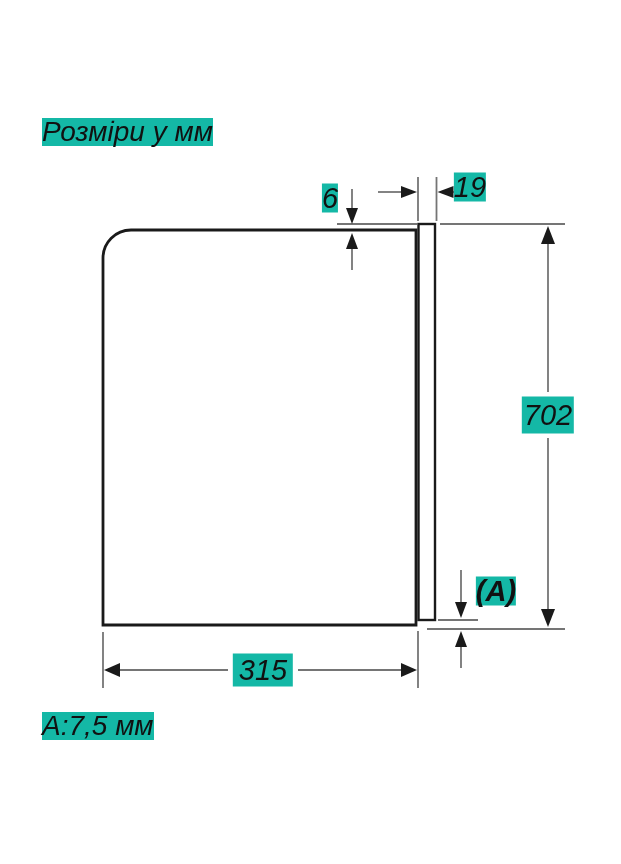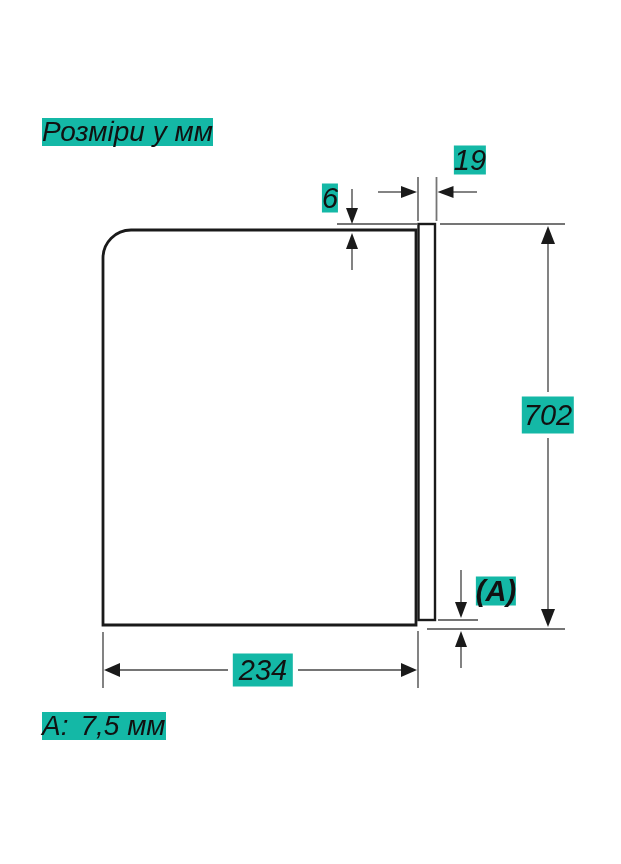--- a/index.html
+++ b/index.html
@@ -35,30 +35,30 @@
   }
   .label.bold {
     font-weight: 700;
   }
   #page-title {
     left: 42px;
     top: 118px;
     font-size: 28px;
   }
   #dim-6-label   { left: 330px; top: 198px; }
-  #dim-19-label  { left: 470px; top: 160px; }
+  #dim-19-label  { left: 470px; top: 187px; }
   #dim-455-label { left: 548px; top: 415px; padding: 4px 2px; }
   #dim-A-label   { left: 496px; top: 591px; }
   #dim-377-label { left: 263px; top: 670px; padding: 2px 6px; }
   #footnote {
     left: 42px;
     top: 712px;
     font-size: 28px;
   }
-  #footnote .value { font-weight: 400; margin-left: 12px; }
+  #footnote .value { font-weight: 400; margin-left: 0; }
 </style>
 </head>
 <body>
 
 <div id="stage">
 
   <svg id="drawing-svg" width="621" height="864" viewBox="0 0 621 864">
 
     <g fill="none" stroke="#1a1a1a" stroke-width="2.8">
       <path d="M 416 230 L 131 230 A 28 28 0 0 0 103 258 L 103 625 L 416 625 L 416 230 Z"></path>
@@ -115,19 +115,19 @@
   <div id="page-title" class="label">Розміри у мм</div>
 
   <div id="dim-6-label" class="label centered">6</div>
 
   <div id="dim-19-label" class="label centered">19</div>
 
   <div id="dim-455-label" class="label centered">702</div>
 
   <div id="dim-A-label" class="label centered bold">(A)</div>
 
-  <div id="dim-377-label" class="label centered">234</div>
+  <div id="dim-377-label" class="label centered">315</div>
 
   <div id="footnote" class="label">
     <span class="bold">A:</span><span class="value">7,5 мм</span>
   </div>
 
 </div>
 
 </body></html>

